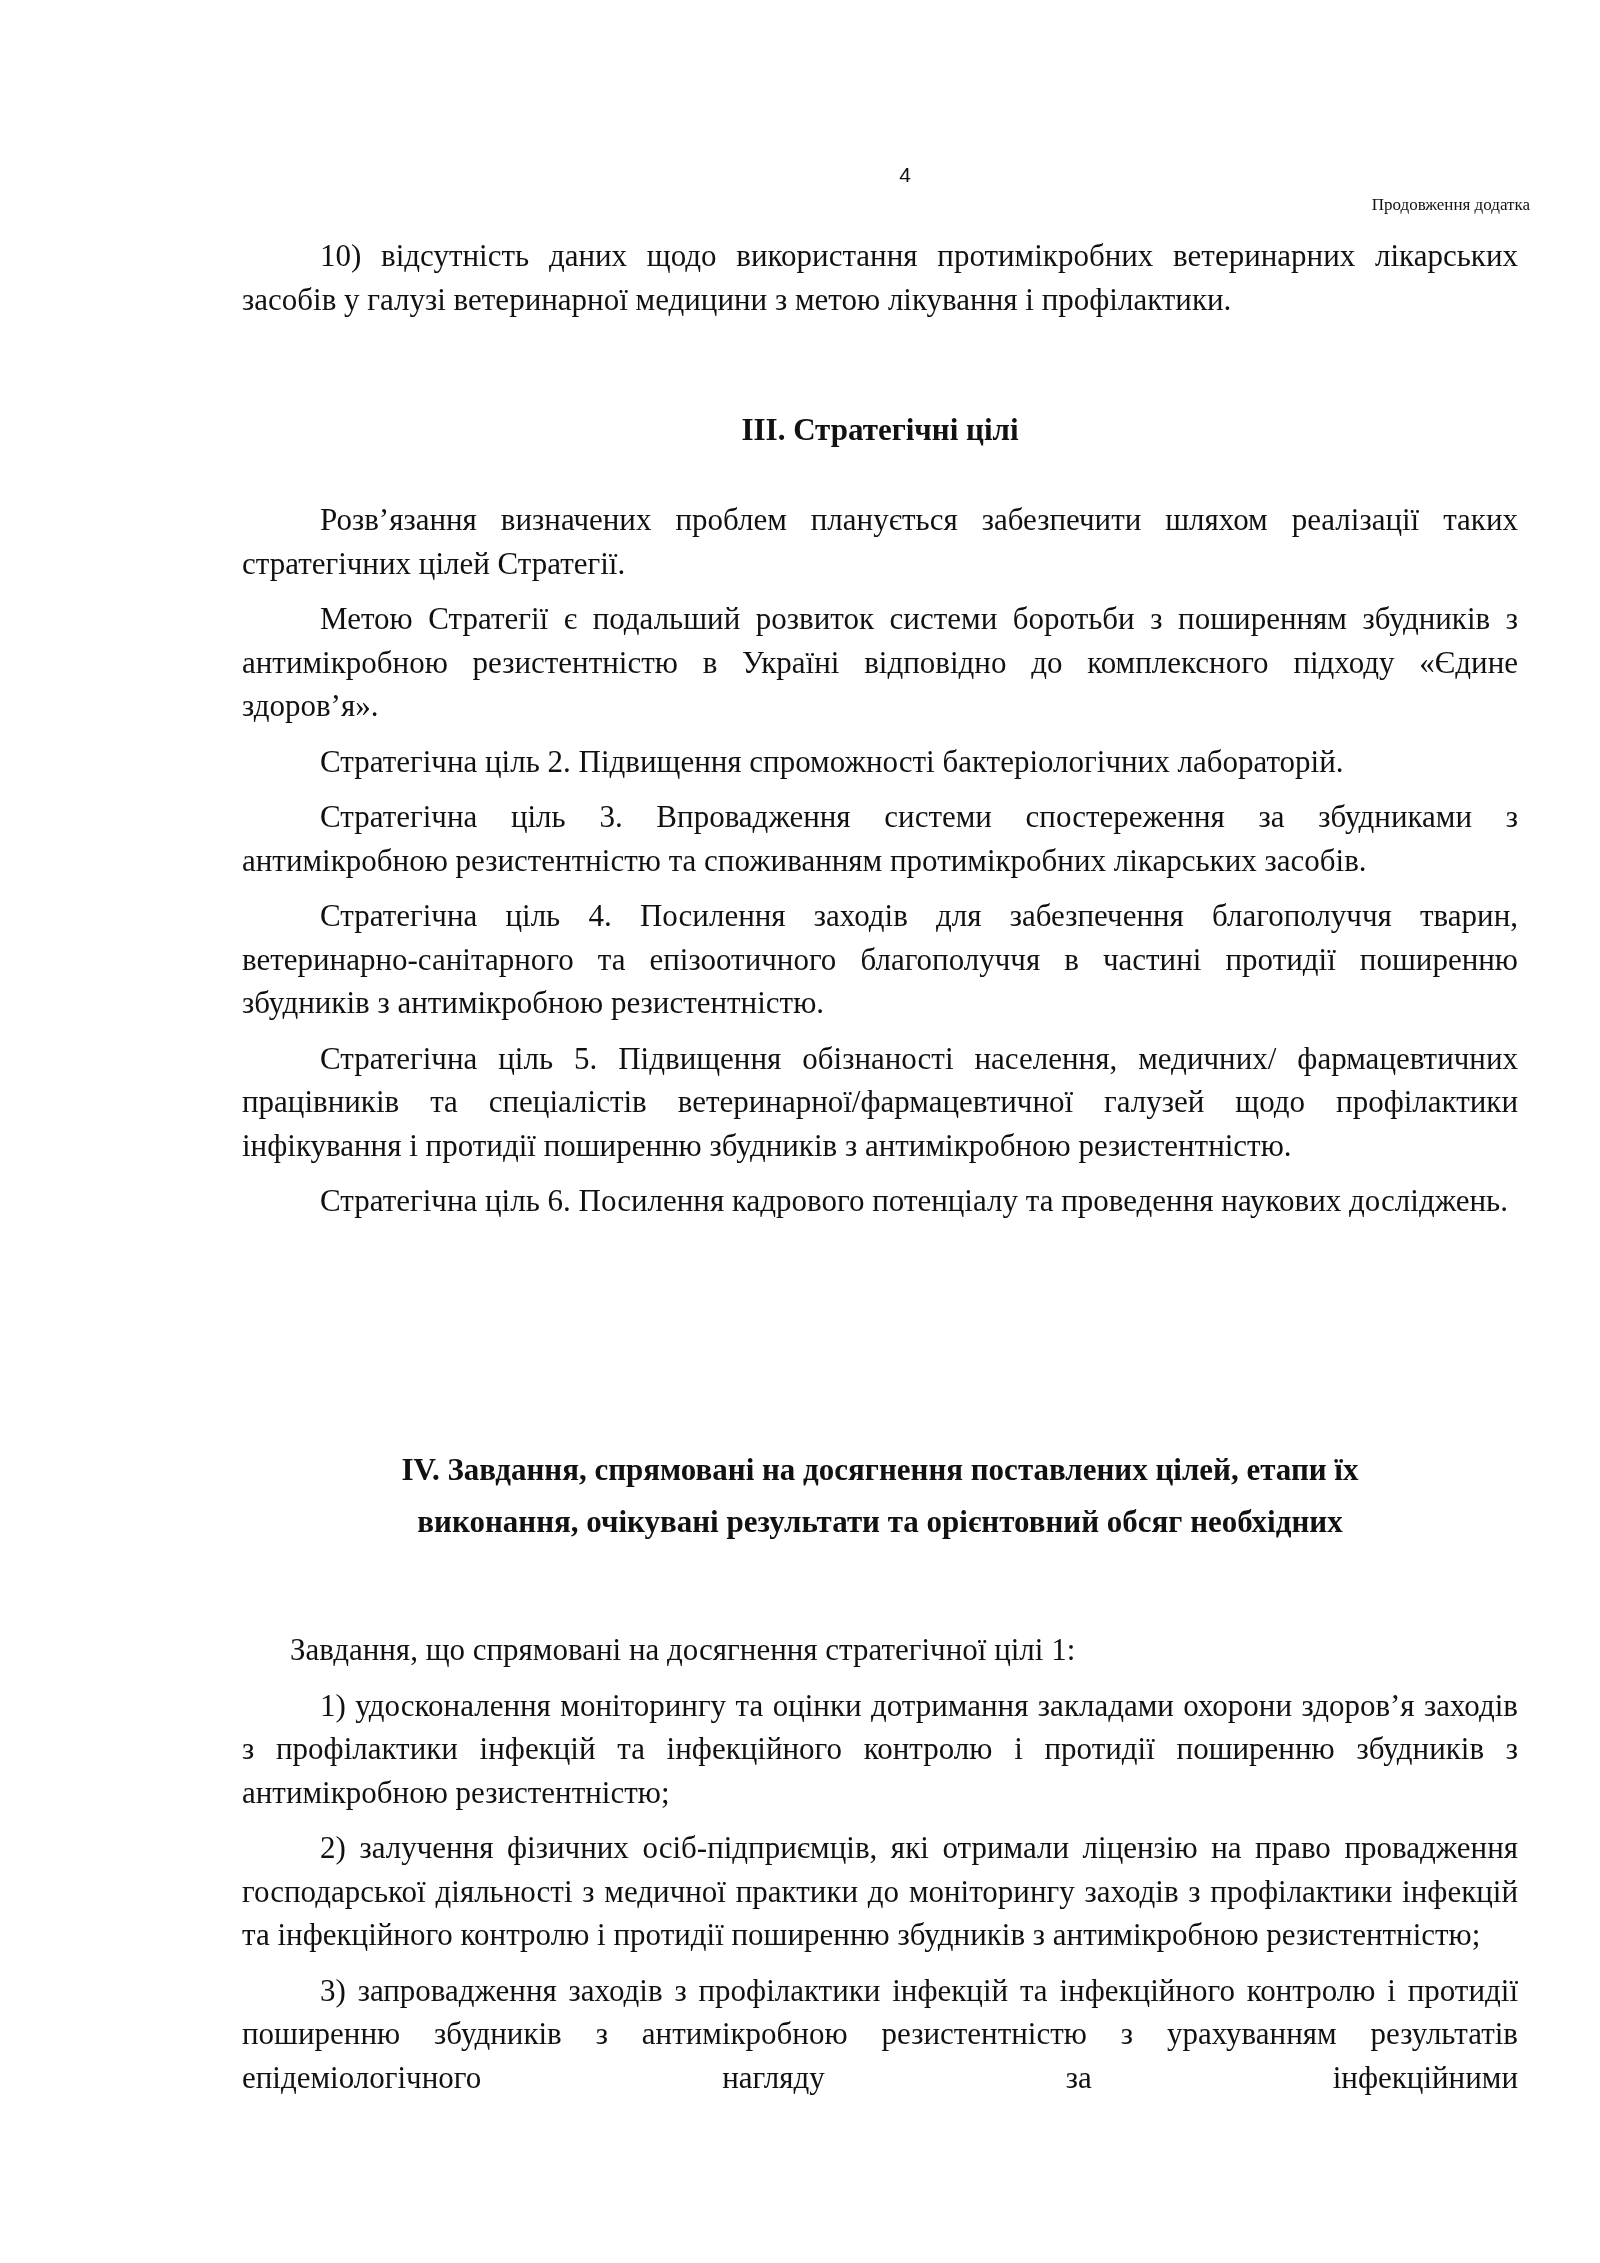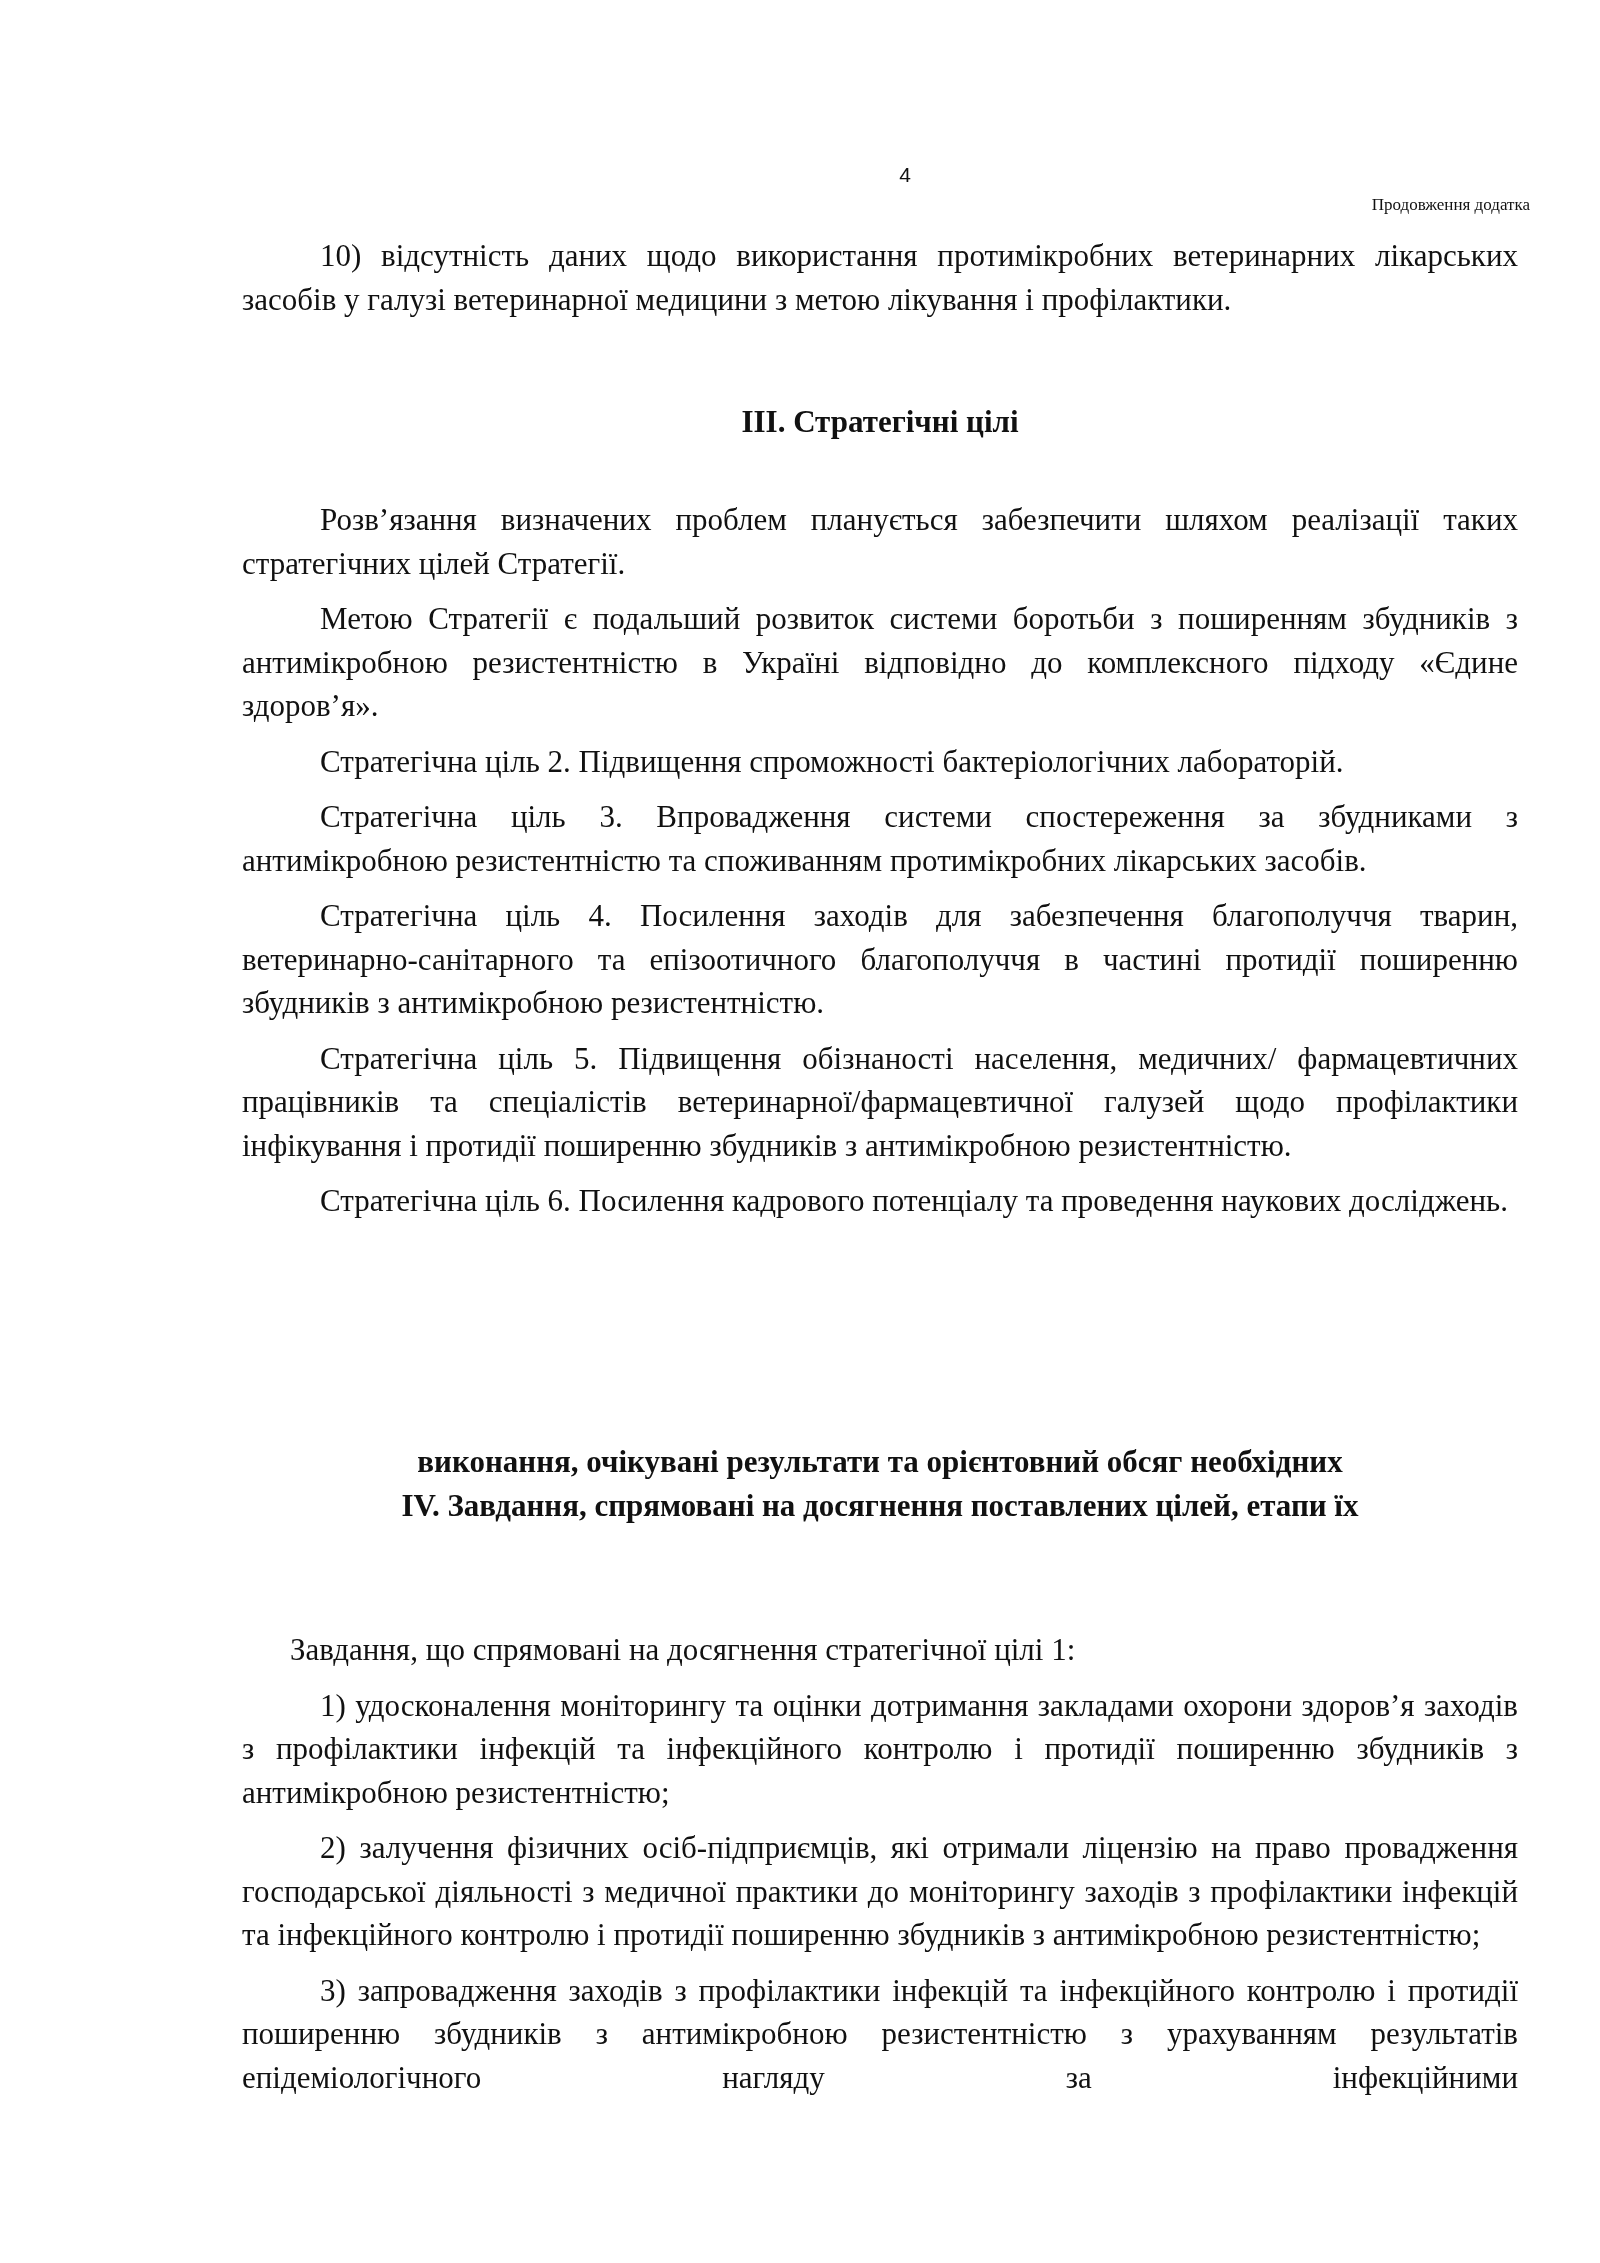--- a/index.html
+++ b/index.html
@@ -2,21 +2,21 @@
 <html><head>
 <meta charset="utf-8">
 <style>
   html, body { margin: 0; padding: 0; background: #ffffff; }
   body { width: 1600px; height: 2263px; position: relative; overflow: hidden; color: #111; }
   .page { position: absolute; left: 230px; top: 0; width: 1300px; font-family: "Liberation Serif", "DejaVu Serif", serif; font-size: 31px; line-height: 43.5px; }
   .page-number { position: absolute; left: 0; width: 1300px; top: 153px; text-align: center; font-family: "Liberation Sans", "DejaVu Sans", sans-serif; font-size: 21px; left: 645px; width: 60px; }
   .continuation { position: absolute; top: 190px; right: 0; font-size: 17px; line-height: 30px; }
   .p { text-align: justify; text-align-last: left; margin: 12px; }
   .indent { text-indent: 78px; }
-  .heading { text-align: center; font-weight: bold; margin: 0; }
+  .heading { text-align: center; font-weight: bold; margin: 8px; }
   .block { position: absolute; left: 0; width: 1300px; }
 </style>
 </head>
 <body>
 
 <div class="page">
   <div class="page-number">4</div>
   <div class="continuation">Продовження додатка</div>
 
   <div class="block" style="top:222px;">
@@ -31,22 +31,22 @@
     <p class="p indent">Розв’язання визначених проблем планується забезпечити шляхом реалізації таких стратегічних цілей Стратегії.</p>
     <p class="p indent">Метою Стратегії є подальший розвиток системи боротьби з поширенням збудників з антимікробною резистентністю в Україні відповідно до комплексного підходу «Єдине здоров’я».</p>
     <p class="p indent">Стратегічна ціль 2. Підвищення спроможності бактеріологічних лабораторій.</p>
     <p class="p indent">Стратегічна ціль 3. Впровадження системи спостереження за збудниками з антимікробною резистентністю та споживанням протимікробних лікарських засобів.</p>
     <p class="p indent">Стратегічна ціль 4. Посилення заходів для забезпечення благополуччя тварин, ветеринарно-санітарного та епізоотичного благополуччя в частині протидії поширенню збудників з антимікробною резистентністю.</p>
     <p class="p indent">Стратегічна ціль 5. Підвищення обізнаності населення, медичних/ фармацевтичних працівників та спеціалістів ветеринарної/фармацевтичної галузей щодо профілактики інфікування і протидії поширенню збудників з антимікробною резистентністю.</p>
     <p class="p indent">Стратегічна ціль 6. Посилення кадрового потенціалу та проведення наукових досліджень.</p>
   </div>
 
   <div class="block" style="top:1440px;">
+    <p class="heading">IV. Завдання, спрямовані на досягнення поставлених цілей, етапи їх</p>
     <p class="heading">виконання, очікувані результати та орієнтовний обсяг необхідних</p>
-    <p class="heading">IV. Завдання, спрямовані на досягнення поставлених цілей, етапи їх</p>
   </div>
 
   <div class="block" style="top:1616px;">
     <p class="p" style="text-indent:48px;">Завдання, що спрямовані на досягнення стратегічної цілі 1:</p>
     <p class="p indent">1) удосконалення моніторингу та оцінки дотримання закладами охорони здоров’я заходів з профілактики інфекцій та інфекційного контролю і протидії поширенню збудників з антимікробною резистентністю;</p>
     <p class="p indent">2) залучення фізичних осіб-підприємців, які отримали ліцензію на право провадження господарської діяльності з медичної практики до моніторингу заходів з профілактики інфекцій та інфекційного контролю і протидії поширенню збудників з антимікробною резистентністю;</p>
     <p class="p indent" style="text-align-last:justify;">3) запровадження заходів з профілактики інфекцій та інфекційного контролю і протидії поширенню збудників з антимікробною резистентністю з урахуванням результатів епідеміологічного нагляду за інфекційними</p>
   </div>
 </div>
 

